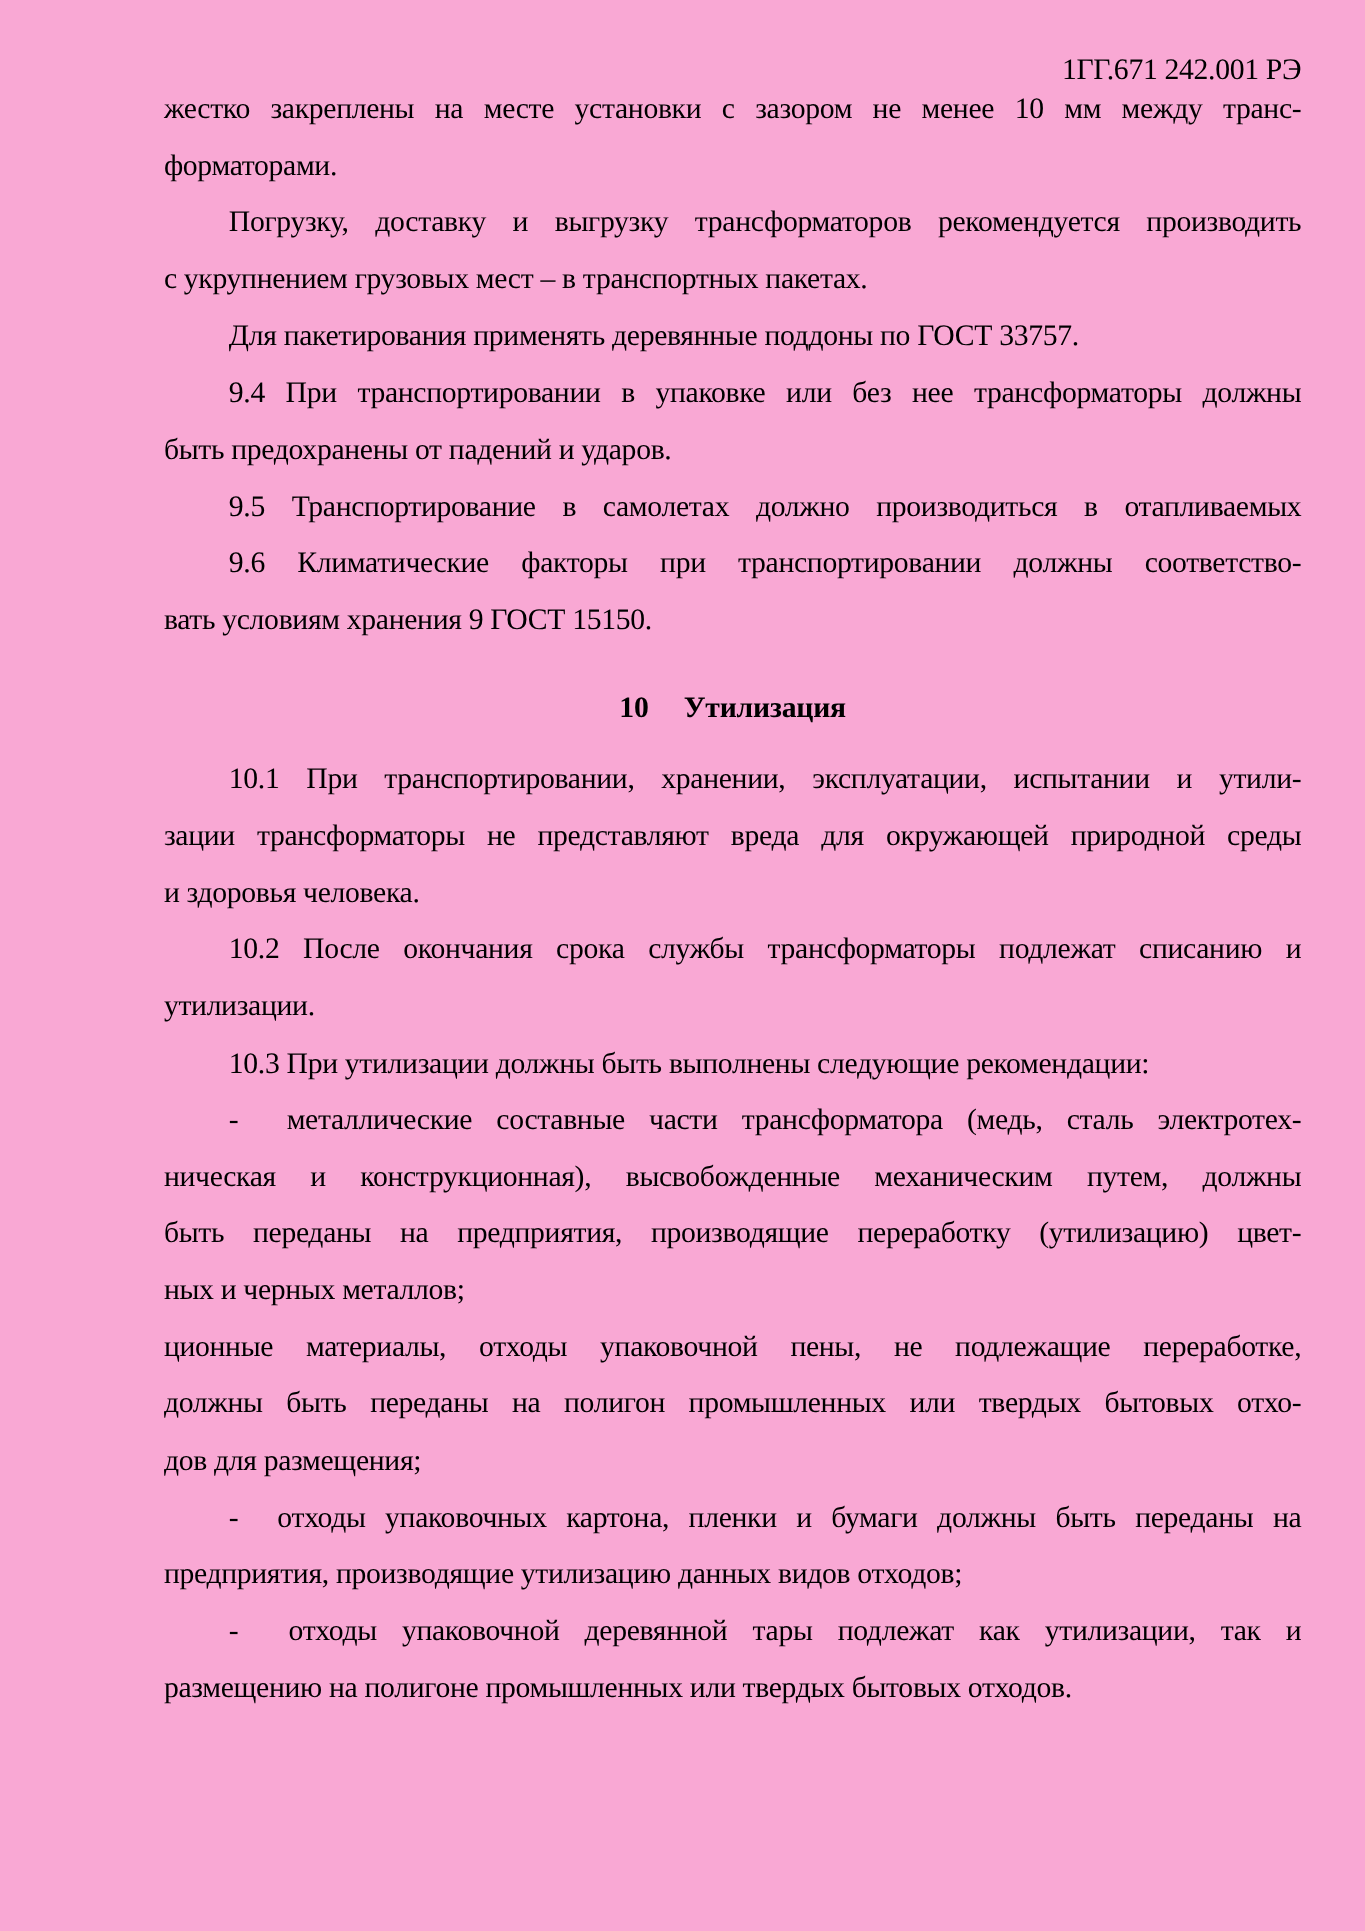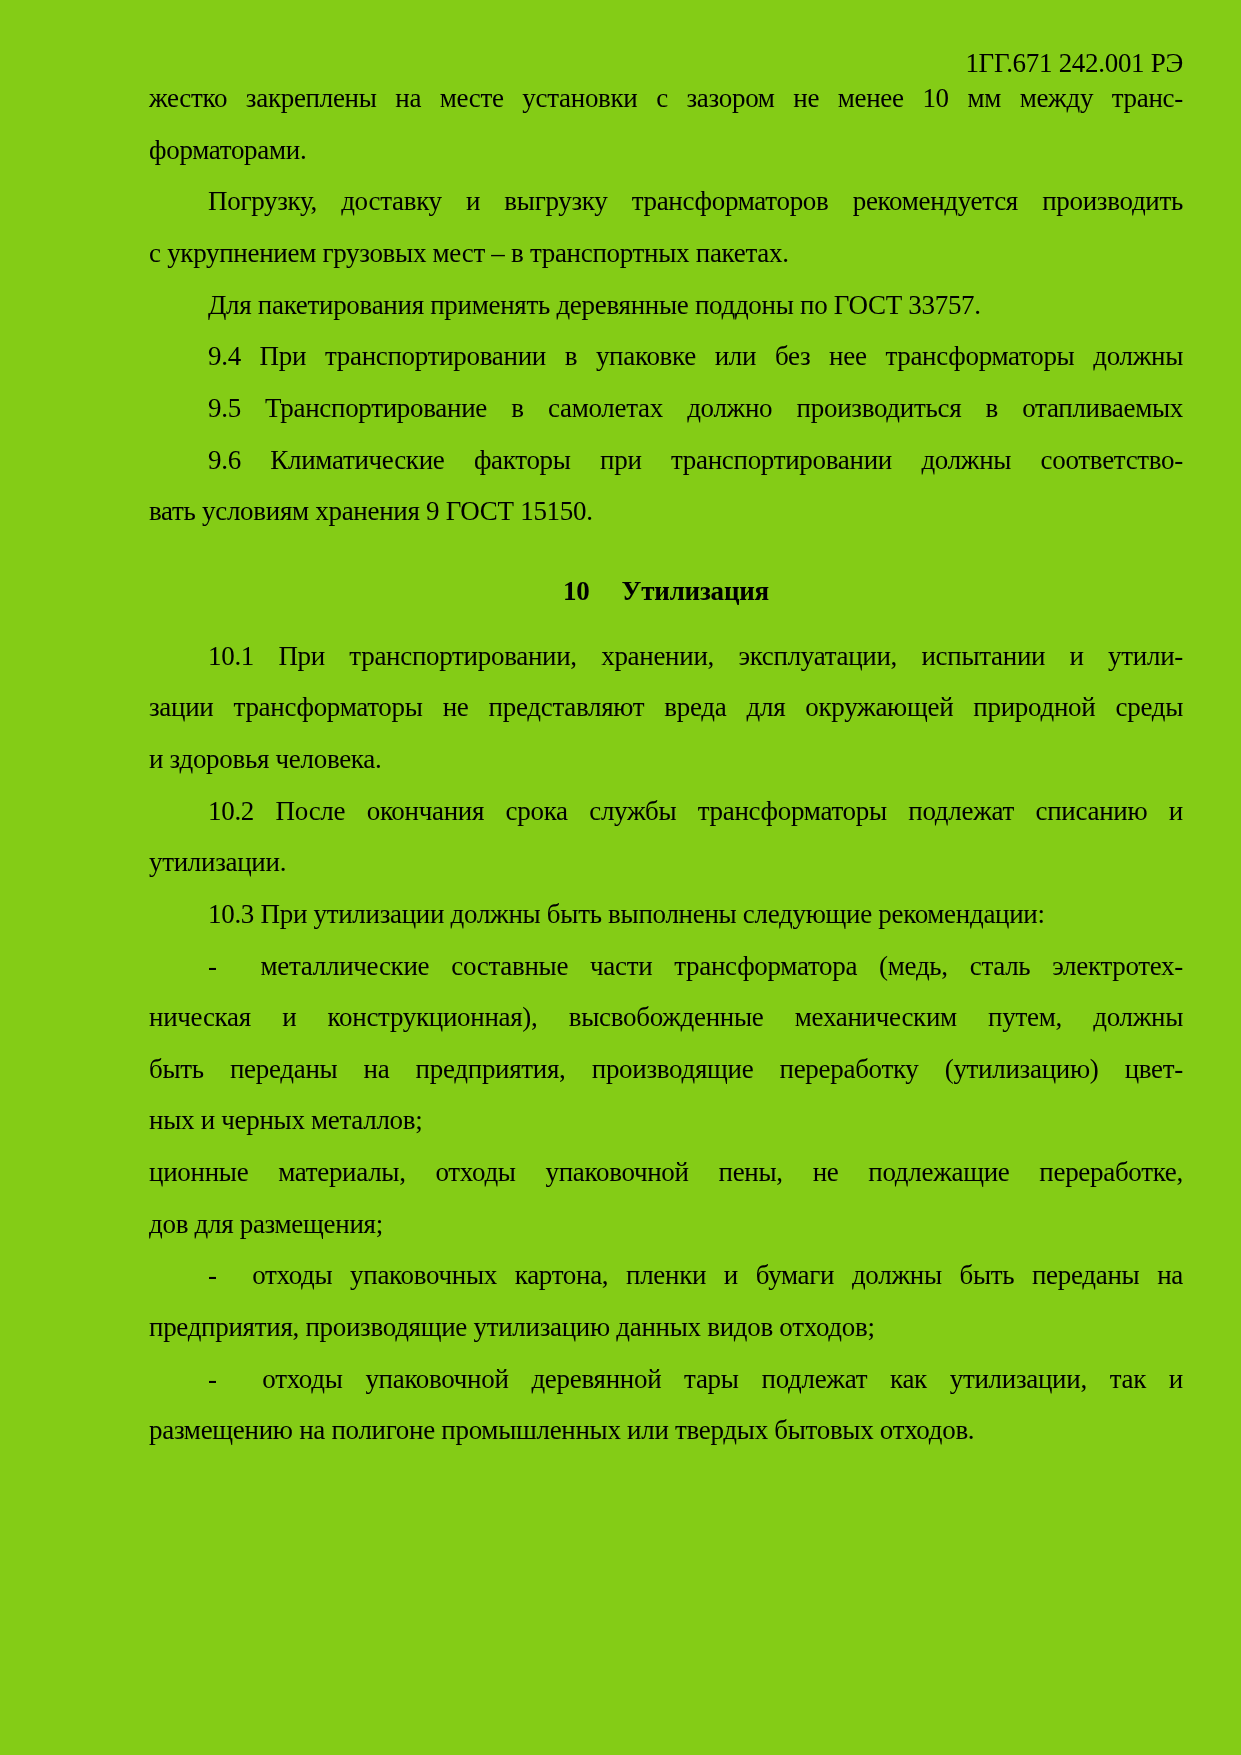--- a/index.html
+++ b/index.html
@@ -5,21 +5,21 @@
   html, body { margin: 0; padding: 0; }
   body {
     width: 1241px; height: 1755px;
     background: #ffffff;
     color: #000000;
     font-family: "Liberation Serif", "DejaVu Serif", serif;
   }
   .page {
     position: relative;
     width: 1241px; height: 1755px;
-    background: #84cc16;
+    background: #f9a8d4;
     overflow: hidden;
   }
   .header-code {
     position: absolute;
     left: 149px; top: 37px;
     width: 1034px; height: 52px;
     line-height: 52px;
     font-size: 27px;
     letter-spacing: -0.3px;
     text-align: right;
@@ -68,37 +68,39 @@
 
   <div class="header-code">1ГГ.671 242.001 РЭ</div>
 
   <div class="content">
     <p class="line j">жестко закреплены на месте установки с зазором не менее 10 мм между транс-</p>
     <p class="line">форматорами.</p>
     <p class="line j i">Погрузку, доставку и выгрузку трансформаторов рекомендуется производить</p>
     <p class="line">с укрупнением грузовых мест – в транспортных пакетах.</p>
     <p class="line i">Для пакетирования применять деревянные поддоны по ГОСТ 33757.</p>
     <p class="line j i">9.4 При транспортировании в упаковке или без нее трансформаторы должны</p>
+    <p class="line">быть предохранены от падений и ударов.</p>
     <p class="line j i">9.5 Транспортирование в самолетах должно производиться в отапливаемых</p>
     <p class="line j i">9.6 Климатические факторы при транспортировании должны соответство-</p>
     <p class="line">вать условиям хранения 9 ГОСТ 15150.</p>
 
     <h2 class="heading"><span class="hnum">10</span><span>Утилизация</span></h2>
 
     <p class="line j i">10.1 При транспортировании, хранении, эксплуатации, испытании и утили-</p>
     <p class="line j">зации трансформаторы не представляют вреда для окружающей природной среды</p>
     <p class="line">и здоровья человека.</p>
     <p class="line j i">10.2 После окончания срока службы трансформаторы подлежат списанию и</p>
     <p class="line">утилизации.</p>
     <p class="line i">10.3 При утилизации должны быть выполнены следующие рекомендации:</p>
     <p class="line j i">-&nbsp;&nbsp;металлические составные части трансформатора (медь, сталь электротех-</p>
     <p class="line j">ническая и конструкционная), высвобожденные механическим путем, должны</p>
     <p class="line j">быть переданы на предприятия, производящие переработку (утилизацию) цвет-</p>
     <p class="line">ных и черных металлов;</p>
     <p class="line j">ционные материалы, отходы упаковочной пены, не подлежащие переработке,</p>
+    <p class="line j">должны быть переданы на полигон промышленных или твердых бытовых отхо-</p>
     <p class="line">дов для размещения;</p>
     <p class="line j i">-&nbsp;&nbsp;отходы упаковочных картона, пленки и бумаги должны быть переданы на</p>
     <p class="line">предприятия, производящие утилизацию данных видов отходов;</p>
     <p class="line j i">-&nbsp;&nbsp;отходы упаковочной деревянной тары подлежат как утилизации, так и</p>
     <p class="line">размещению на полигоне промышленных или твердых бытовых отходов.</p>
   </div>
 
 
 </div>
 

